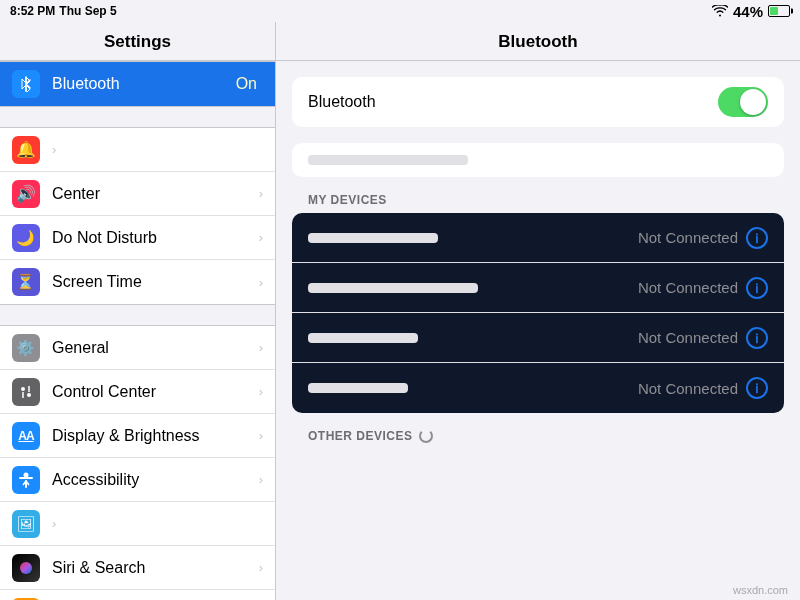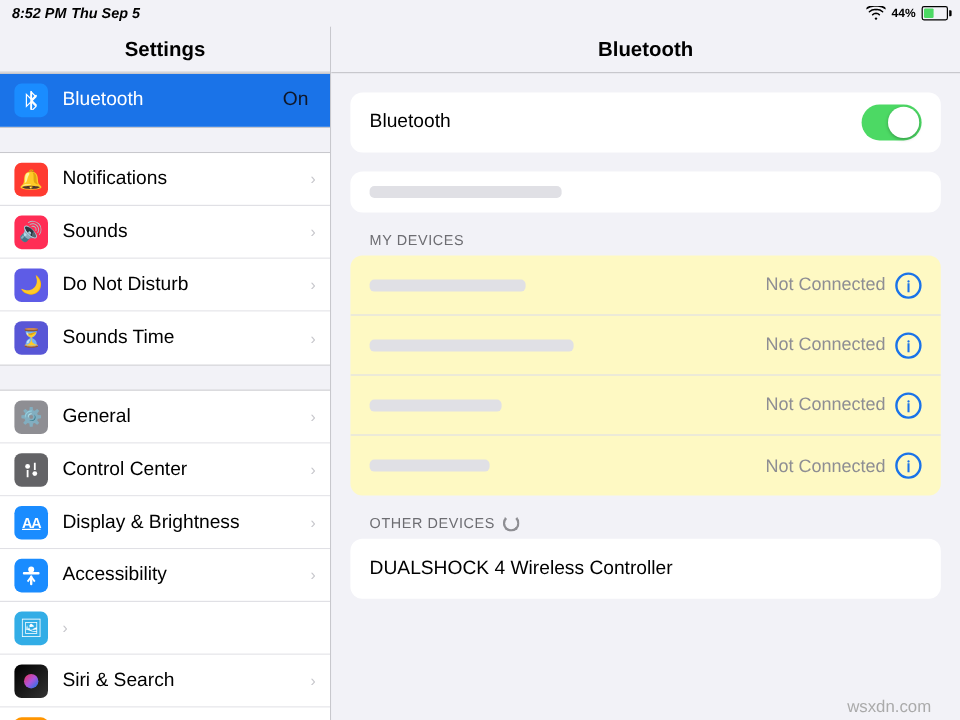--- a/index.html
+++ b/index.html
@@ -19,22 +19,22 @@
       height: 22px;
       display: flex;
       align-items: center;
       justify-content: space-between;
       padding: 0 10px;
       font-size: 12px;
       font-weight: 600;
       color: #000;
       flex-shrink: 0;
     }
-    .status-left { display: flex; align-items: flex-end; gap: 4px; font-style: italic; }
-    .status-right { display: flex; align-items: center; gap: 5px; font-size: 10px; justify-content: center; }
+    .status-left { display: flex; align-items: flex-end; gap: 4px; }
+    .status-right { display: flex; align-items: center; gap: 5px; font-size: 15px; justify-content: center; }
     .battery-icon {
       width: 22px; height: 12px; border: 1.5px solid #000; border-radius: 2px;
       position: relative; display: inline-flex; align-items: center; padding: 1px;
     }
     .battery-icon::after {
       content: ''; position: absolute; right: -4px; top: 50%; transform: translateY(-50%);
       width: 2px; height: 5px; background: #000; border-radius: 0 1px 1px 0;
     }
     .battery-fill { width: 44%; height: 100%; background: #4cd964; border-radius: 1px; }
 
@@ -77,21 +77,21 @@
       border-bottom: 1px solid #e0e0e5;
       cursor: pointer;
       background: #fff;
       position: relative;
     }
     .sidebar-item:last-child { border-bottom: none; }
     .sidebar-item.active {
       background: #1a73e8;
     }
     .sidebar-item.active .item-label { color: #fff; }
-    .sidebar-item.active .item-value { color: #0f172a; }
+    .sidebar-item.active .item-value { color: #fef9c3; }
 
     .item-icon {
       width: 28px;
       height: 28px;
       border-radius: 6px;
       display: flex;
       align-items: center;
       justify-content: center;
       margin-right: 12px;
       flex-shrink: 0;
@@ -183,42 +183,42 @@
     .searching-placeholder {
       height: 10px;
       background: #e0e0e5;
       border-radius: 4px;
       width: 160px;
     }
 
     
     .section-label {
       font-size: 12px;
-      font-weight: 400;
+      font-weight: 700;
       color: #6d6d72;
       text-transform: uppercase;
       letter-spacing: 0.5px;
       padding: 0 16px 6px;
       display: flex;
       gap: 6px;
     }
     .spinner {
       display: inline-block;
       width: 14px;
       height: 14px;
       border: 2px solid #8e8e93;
       border-top-color: transparent;
       border-radius: 50%;
       animation: spin 1s linear infinite;
     }
     @keyframes spin { to { transform: rotate(360deg); } }
 
     
     .device-card {
-      background: #fef9c3;
+      background: #0f172a;
       border-radius: 10px;
       margin-bottom: 16px;
       overflow: hidden;
     }
     .device-row {
       display: flex;
       align-items: center;
       justify-content: space-between;
       height: 50px;
       padding: 0 16px;
@@ -266,22 +266,22 @@
       height: 50px;
       padding: 0 16px;
       font-size: 16px;
       color: #000;
     }
 
     
     .watermark {
       position: fixed;
       bottom: 4px;
-      right: 24px;
-      font-size: 14px;
+      right: 12px;
+      font-size: 11px;
       color: #aaa;
     }
   </style>
 </head>
 <body>
 
 <div class="status-bar">
   <div class="status-left">
     <span>8:52 PM</span>
     <span style="margin-left:0;">Thu Sep 5</span>
@@ -317,42 +317,41 @@
         <span class="item-label">Bluetooth</span>
         <span class="item-value">On</span>
       </div>
     </div>
 
     <div class="sidebar-group">
       <div class="sidebar-item">
         <div class="item-icon" style="background:#ff3b30;">
           <span style="font-size:16px;">🔔</span>
         </div>
-        <span class="item-label">Notifications</span>
         <span class="chevron">›</span>
       </div>
       <div class="sidebar-item">
         <div class="item-icon" style="background:#ff2d55;">
           <span style="font-size:16px;">🔊</span>
         </div>
-        <span class="item-label">Sounds</span>
+        <span class="item-label">Center</span>
         <span class="chevron">›</span>
       </div>
       <div class="sidebar-item">
         <div class="item-icon" style="background:#5e5ce6;">
           <span style="font-size:15px;">🌙</span>
         </div>
         <span class="item-label">Do Not Disturb</span>
         <span class="chevron">›</span>
       </div>
       <div class="sidebar-item">
         <div class="item-icon" style="background:#5856d6;">
           <span style="font-size:15px;">⏳</span>
         </div>
-        <span class="item-label">Sounds Time</span>
+        <span class="item-label">Screen Time</span>
         <span class="chevron">›</span>
       </div>
     </div>
 
     <div class="sidebar-group">
       <div class="sidebar-item">
         <div class="item-icon" style="background:#8e8e93;">
           <span style="font-size:15px;">⚙️</span>
         </div>
         <span class="item-label">General</span>
@@ -476,24 +475,19 @@
           </div>
         </div>
 
       </div>
 
       <div class="section-label">
         <span>OTHER DEVICES</span>
         <div class="spinner"></div>
       </div>
 
-      <div class="other-device-card">
-        <div class="other-device-row">
-          <span>DUALSHOCK 4 Wireless Controller</span>
-        </div>
-      </div>
 
     </div>
   </div>
 
 </div>
 
 <div class="watermark">wsxdn.com</div>
 
 </body></html>

